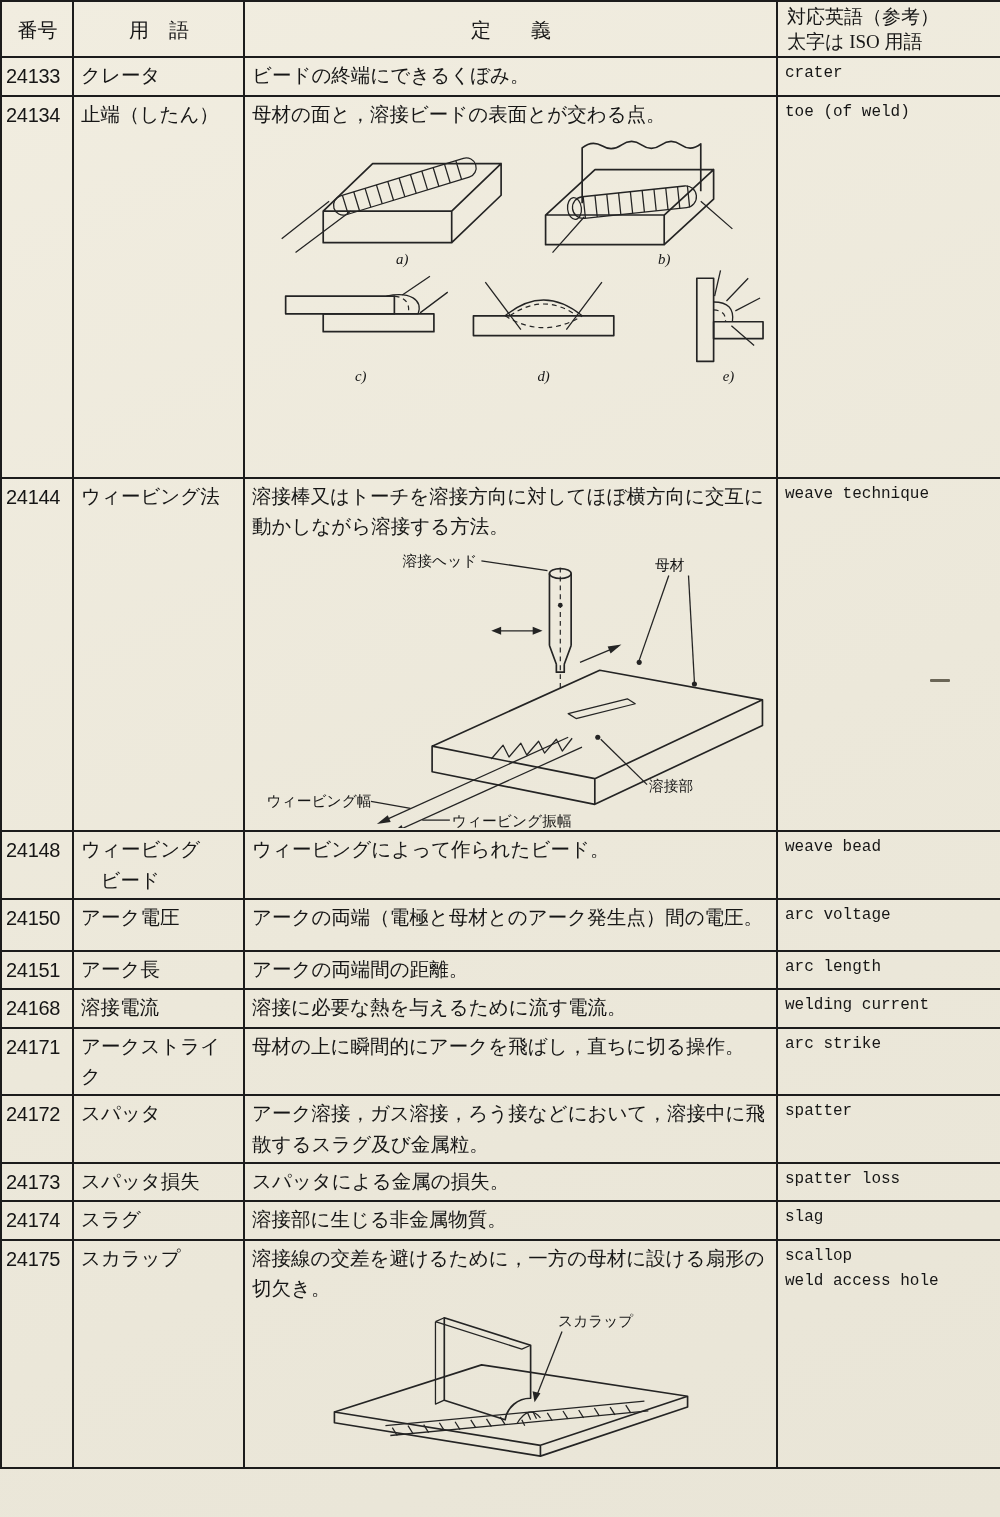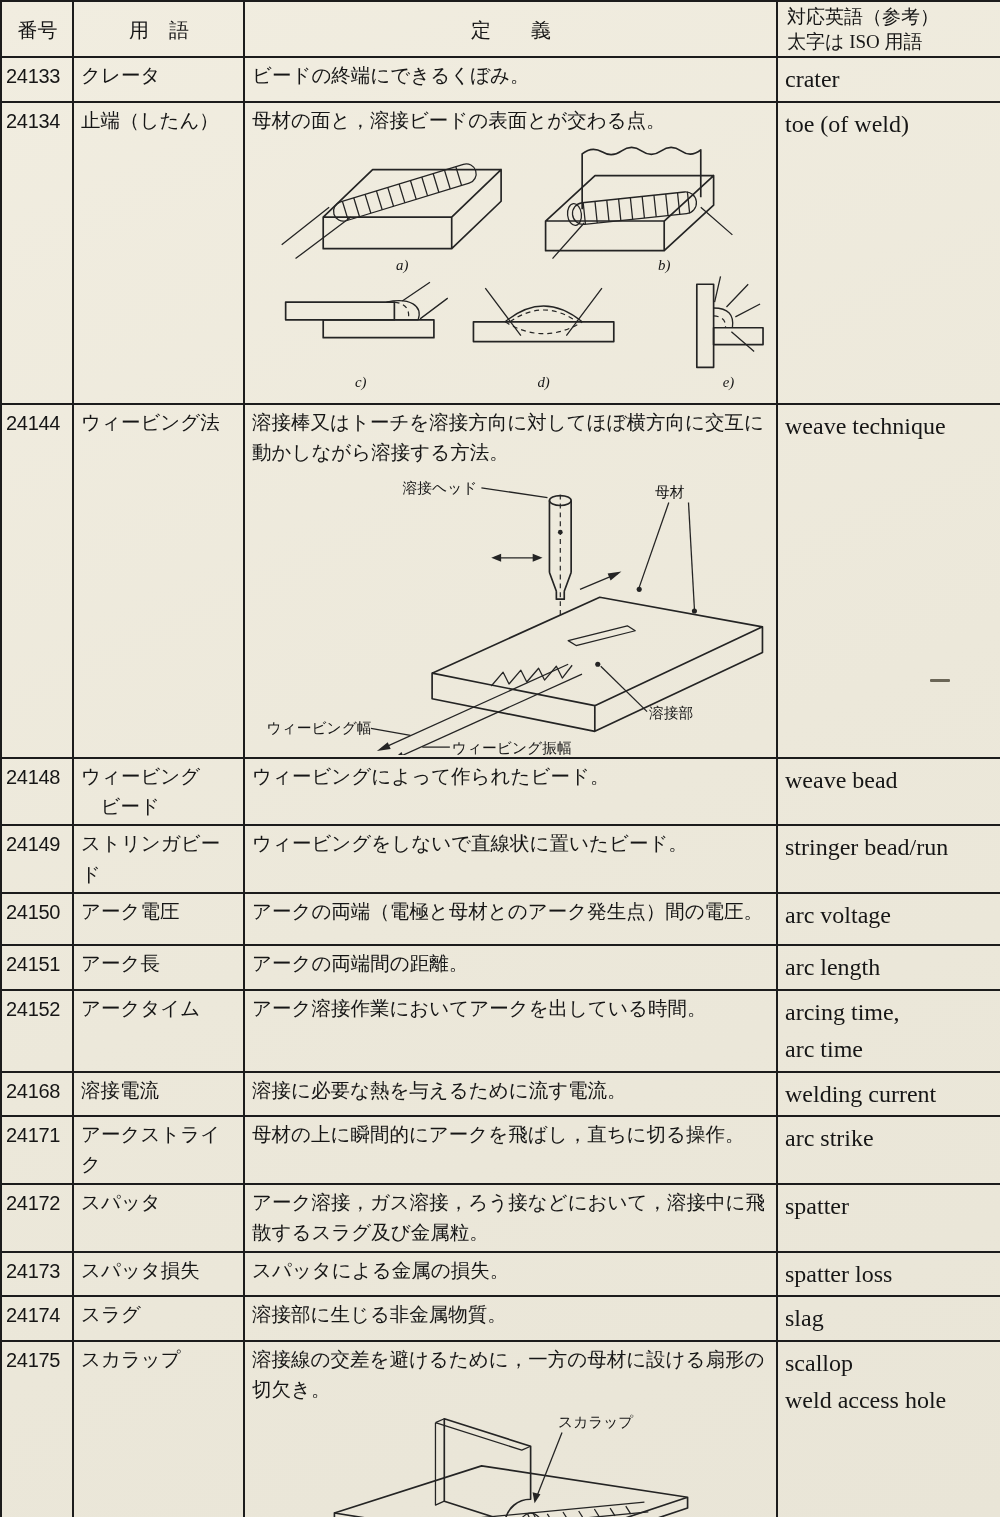--- a/index.html
+++ b/index.html
@@ -19,21 +19,21 @@
     font-size:19.5px;
     line-height:1.56;
     font-weight:400;
   }
   th { vertical-align:middle; text-align:center; font-size:20px; line-height:1.3; }
   th.h-en { text-align:left; padding-left:9px; font-size:19px; }
   td.c-num {
     font-family:"Liberation Sans","DejaVu Sans",sans-serif;
     font-size:20px; padding-left:4px; letter-spacing:-0.3px;
   }
-  td.c-en { font-size:24px; }
+  td.c-en { font-size:16px;font-family:Liberation Mono, monospace; }
   [data-bind] { white-space:pre-line; }
   svg { display:block; margin:2px auto 0 auto; }
   svg text { font-family:"Liberation Serif","DejaVu Serif",serif; font-size:15px; fill:#161616; stroke:none; }
   svg text.cap { font-style:italic; font-size:15px; }
   .ln  { stroke:#242424; stroke-width:1.7; fill:none; stroke-linejoin:round; }
   .lnt { stroke:#242424; stroke-width:1.3; fill:none; stroke-linejoin:round; }
   .dsh { stroke:#242424; stroke-width:1.2; fill:none; stroke-dasharray:5 4; }
   .dot { fill:#242424; stroke:none; }
   .scan-dash { position:absolute; left:930px; top:679px; width:20px; height:2.5px; background:#6b6657; border-radius:1px; }
 </style>
@@ -57,21 +57,21 @@
 太字は ISO 用語</th>
   </tr>
 
   <tr style="height:30px">
     <td class="c-num" data-bind="rows.0.id">24133</td>
     <td data-bind="rows.0.term">クレータ</td>
     <td data-bind="rows.0.def">ビードの終端にできるくぼみ。</td>
     <td class="c-en" data-bind="rows.0.en">crater</td>
   </tr>
 
-  <tr style="height:302px">
+  <tr style="height:382px">
     <td class="c-num" data-bind="rows.1.id">24134</td>
     <td data-bind="rows.1.term">止端（したん）</td>
     <td>
           <div data-bind="rows.1.def">母材の面と，溶接ビードの表面とが交わる点。</div>
       <svg viewBox="0 0 520 258" width="514" height="255">
 
         <g>
           <path class="ln" d="M70,80 L120,32 L250,32 L200,80 Z M70,80 L200,80 L200,112 L70,112 Z M200,80 L250,32 L250,64 L200,112 Z"></path>
           <g class="lnt" transform="rotate(-17 150 57)">
             <rect x="78" y="46" width="150" height="20" rx="10"></rect>
@@ -177,49 +177,35 @@
   </tr>
 
   <tr style="height:60px">
     <td class="c-num" data-bind="rows.3.id">24148</td>
     <td data-bind="rows.3.term">ウィービング
 　ビード</td>
     <td data-bind="rows.3.def">ウィービングによって作られたビード。</td>
     <td class="c-en" data-bind="rows.3.en">weave bead</td>
   </tr>
 
-  <tr style="height:60px">
-    <td class="c-num" data-bind="rows.4.id">24149</td>
-    <td data-bind="rows.4.term">ストリンガビー
-ド</td>
-    <td data-bind="rows.4.def">ウィービングをしないで直線状に置いたビード。</td>
-    <td class="c-en" data-bind="rows.4.en">stringer bead/run</td>
-  </tr>
 
   <tr style="height:52px">
     <td class="c-num" data-bind="rows.5.id">24150</td>
     <td data-bind="rows.5.term">アーク電圧</td>
     <td data-bind="rows.5.def">アークの両端（電極と母材とのアーク発生点）間の電圧。</td>
     <td class="c-en" data-bind="rows.5.en">arc voltage</td>
   </tr>
 
   <tr style="height:29px">
     <td class="c-num" data-bind="rows.6.id">24151</td>
     <td data-bind="rows.6.term">アーク長</td>
     <td data-bind="rows.6.def">アークの両端間の距離。</td>
     <td class="c-en" data-bind="rows.6.en">arc length</td>
   </tr>
 
-  <tr style="height:62px">
-    <td class="c-num" data-bind="rows.7.id">24152</td>
-    <td data-bind="rows.7.term">アークタイム</td>
-    <td data-bind="rows.7.def">アーク溶接作業においてアークを出している時間。</td>
-    <td class="c-en" data-bind="rows.7.en">arcing time,
-arc time</td>
-  </tr>
 
   <tr style="height:30px">
     <td class="c-num" data-bind="rows.8.id">24168</td>
     <td data-bind="rows.8.term">溶接電流</td>
     <td data-bind="rows.8.def">溶接に必要な熱を与えるために流す電流。</td>
     <td class="c-en" data-bind="rows.8.en">welding current</td>
   </tr>
 
 
   <tr style="height:57px">

